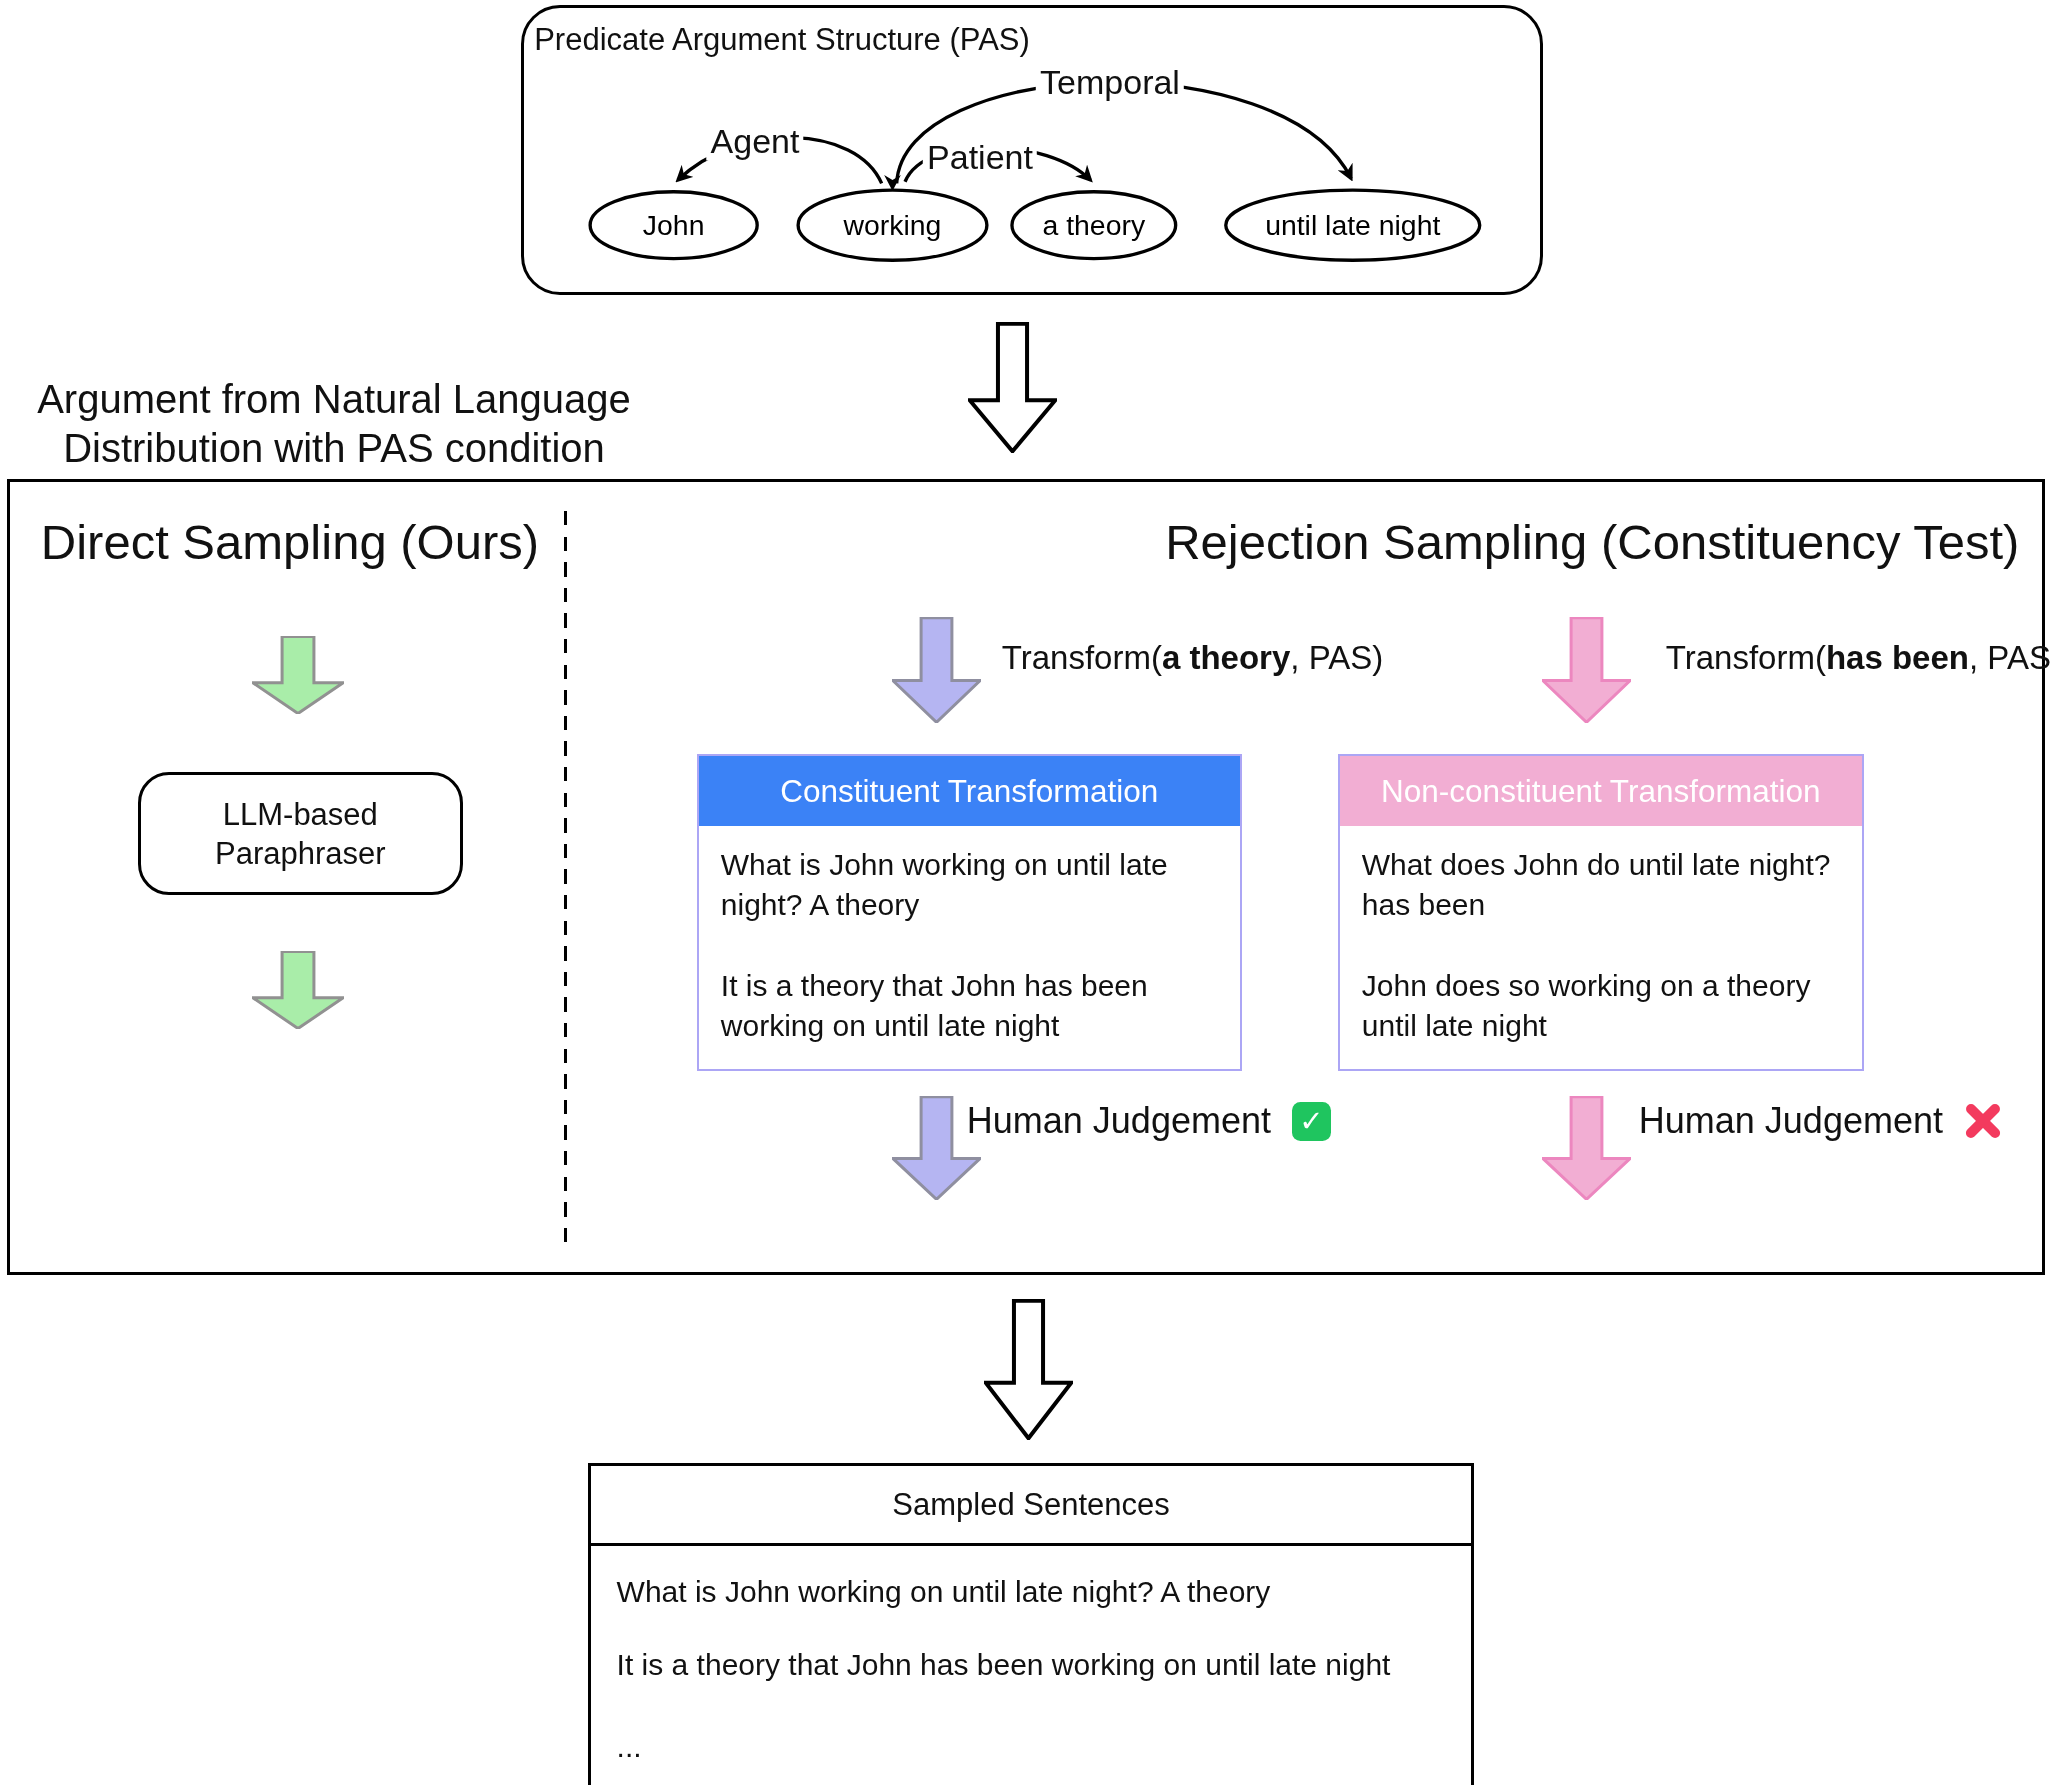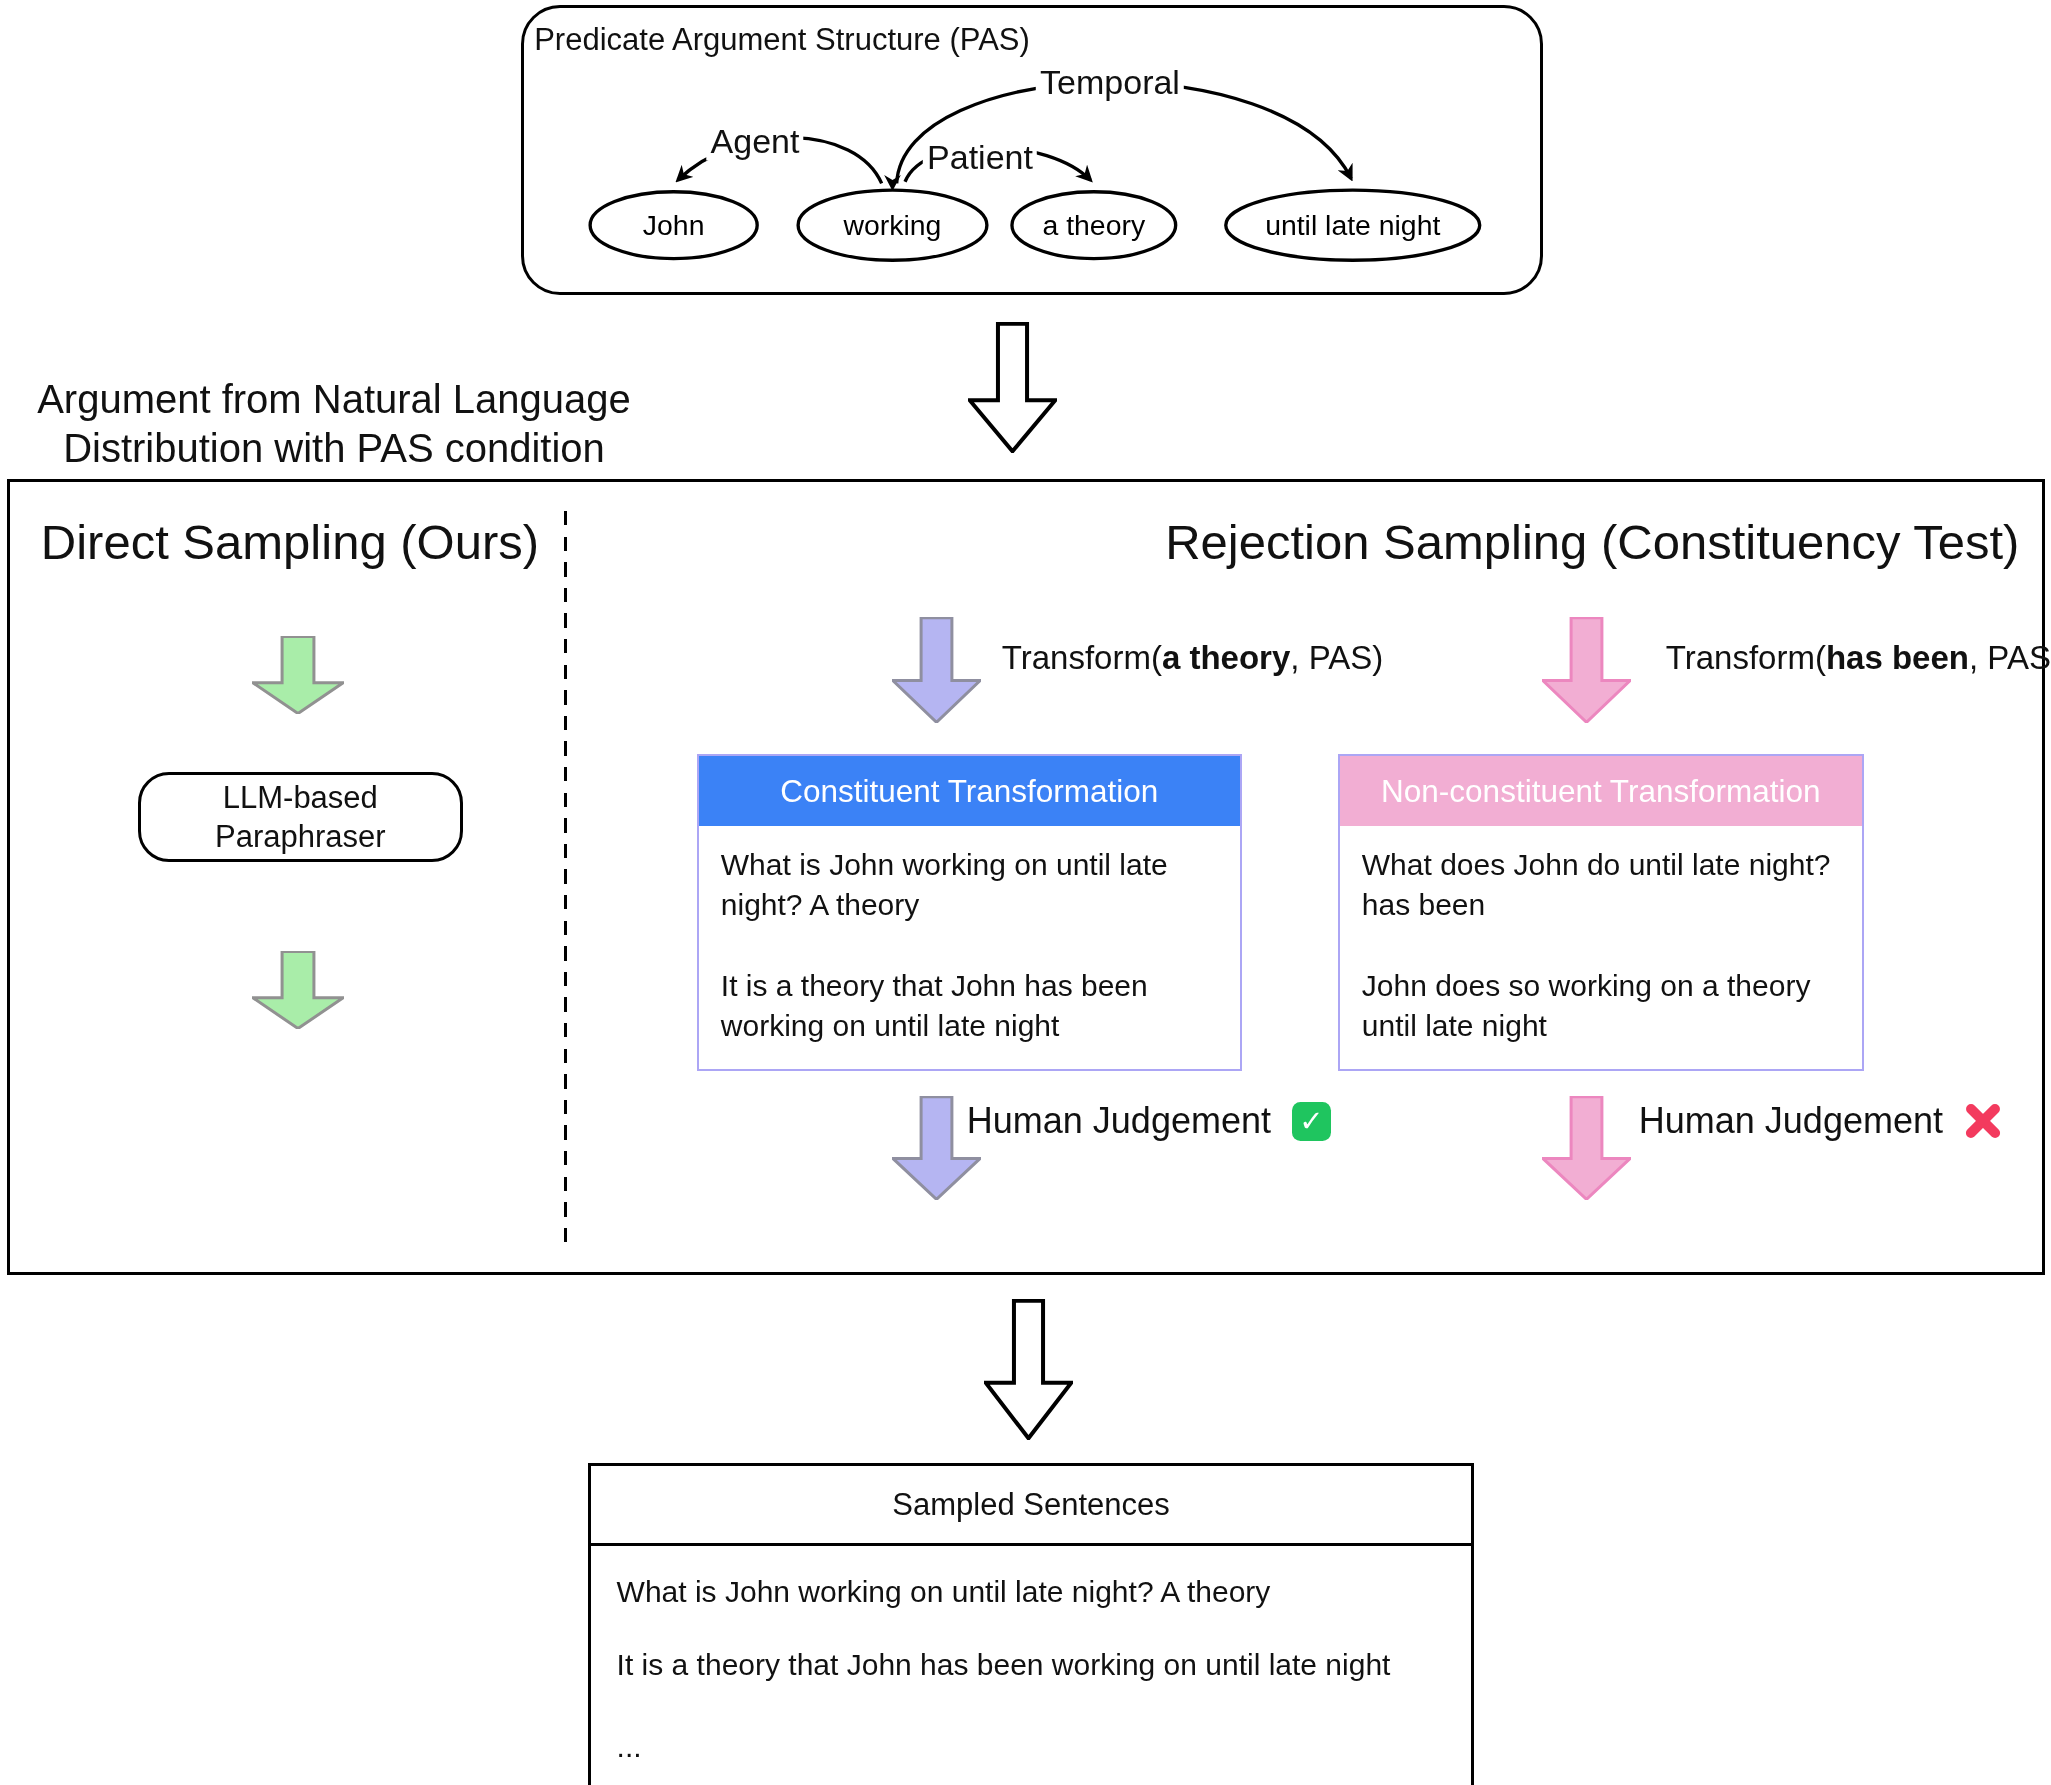--- a/index.html
+++ b/index.html
@@ -25,21 +25,21 @@
   .main-box{position:absolute;left:6.8px;top:479px;width:2038px;height:796px;
     border:3.4px solid #000;background:#fff;box-sizing:border-box;}
   .left-title{position:absolute;left:31px;top:32px;font-size:49px;white-space:nowrap;}
   .right-title{position:absolute;left:1148px;top:32px;width:869px;text-align:center;
     font-size:49px;white-space:nowrap;}
   .divider{position:absolute;left:554px;top:29px;width:3.4px;height:734px;
     background:repeating-linear-gradient(to bottom,#000 0 14.5px,transparent 14.5px 25.6px);}
 
   .block-arrow{position:absolute;}
 
-  .llm-box{position:absolute;left:128px;top:290px;width:325px;height:90px;
+  .llm-box{position:absolute;left:128px;top:290px;width:325px;height:123px;
     border:3.4px solid #000;border-radius:31px;box-sizing:border-box;
     display:flex;flex-direction:column;align-items:center;justify-content:center;
     font-size:31px;line-height:39px;text-align:center;background:#fff;}
 
   .transform-label{position:absolute;top:157px;font-size:33px;white-space:nowrap;}
   .transform-label .b{font-weight:bold;}
   .t-left{left:992px;}
   .t-right{left:1656px;}
 
   .trans-box{position:absolute;top:272px;border:2.6px solid #aca6f5;background:#fff;

